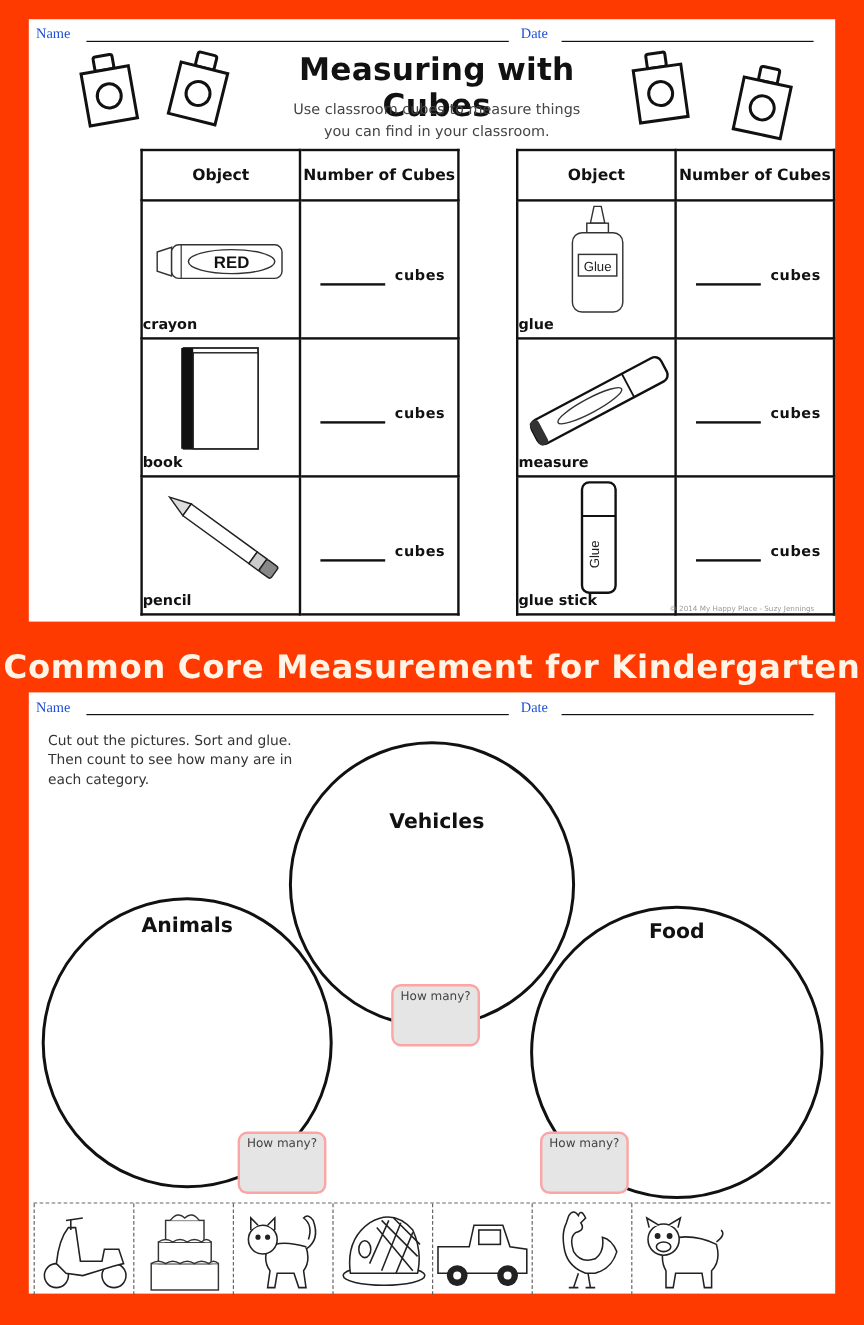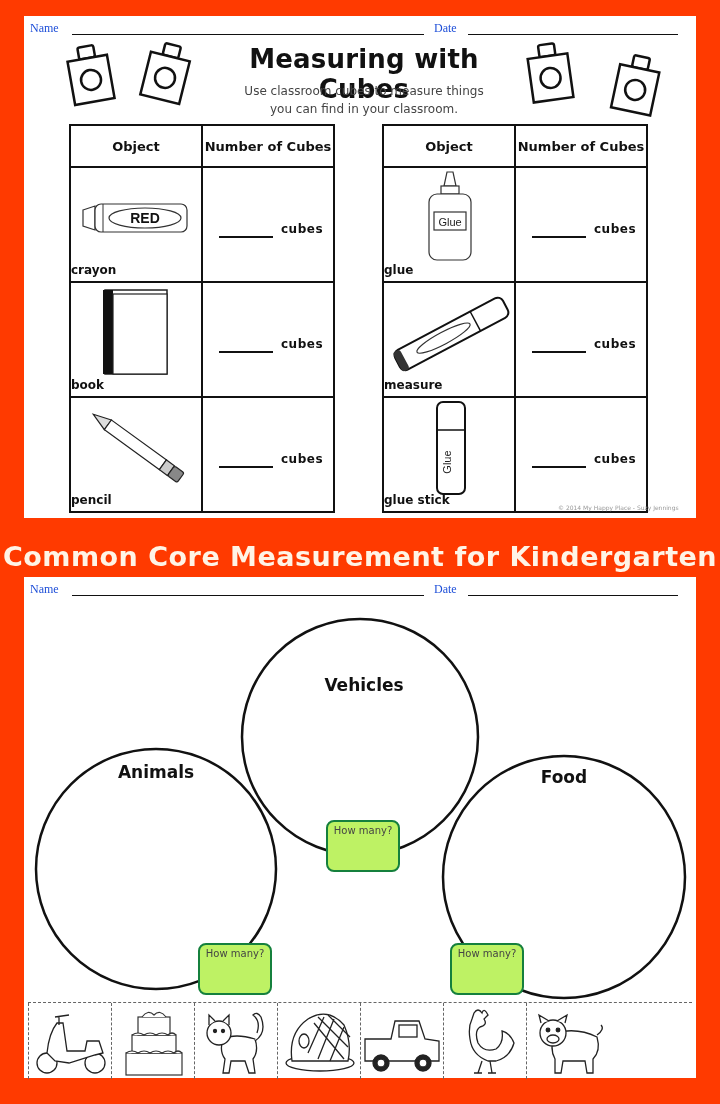--- a/index.html
+++ b/index.html
@@ -6,36 +6,36 @@
   body { width:720px; height:1104px; background:#ff3a00; position:relative; overflow:hidden;
          font-family:"DejaVu Sans", sans-serif; color:#111; }
   .sheet { position:absolute; background:#fff; }
   #sheet1 { left:24px; top:16px; width:672px; height:502px; }
   #sheet2 { left:24px; top:577px; width:672px; height:501px; }
   .abs { position:absolute; }
   .name-line { font-size:12px; color:#1d4ed8; font-family:Liberation Serif, serif; }
   .uline { position:absolute; border-bottom:1.5px solid #111; height:0; }
   .title { font-size:26px; font-weight:bold; letter-spacing:0.2px; }
   .subtitle { font-size:12px; color:#444; text-align:center; line-height:18px; }
-  table.mt { position:absolute; border-collapse:collapse; }
+  table.mt { position:absolute; border-collapse:collapse;margin-left:48px; }
   table.mt td, table.mt th { border:2px solid #111; padding:0; }
   table.mt th { height:40px; font-size:13px; font-weight:bold; }
   table.mt td { height:113px; vertical-align:top; position:relative; }
   .obj-cell { position:relative; width:130px; }
   .num-cell { position:relative; width:130px; }
   .obj-label { position:absolute; bottom:4px; left:0; right:0; text-align:left; font-size:12px; font-weight:bold; }
   .blank { position:absolute; left:16px; top:68px; width:54px; border-bottom:2px solid #111; }
   .cubes { position:absolute; left:78px; top:54px; font-size:12px; font-weight:bold; letter-spacing:0.5px; }
   .pic { position:absolute; }
   .copyright { font-size:6px; color:#999; }
   .banner { position:absolute; left:0; top:525px; width:720px; text-align:center; color:#fff4e6;
             font-size:27px; font-weight:bold; letter-spacing:0.5px;margin-top:16px; }
   .instr { font-size:11.5px; color:#333; line-height:16px; }
   .cat-title { font-size:17px; font-weight:bold; }
-  .howmany { position:absolute; background:#bef264; border:2px solid #15803d; border-radius:8px; width:70px; height:48px; }
+  .howmany { position:absolute; background:#e5e5e5; border:2px solid #fca5a5; border-radius:8px; width:70px; height:48px; }
   .howmany span { display:block; font-size:10px; color:#444; text-align:center; margin-top:3px; }
   .strip { position:absolute; left:4px; top:425px; width:664px; height:76px; border-top:1.5px dashed #666; }
   .strip-cell { position:absolute; top:0; height:76px; border-left:1.5px dashed #666; }
 </style>
 </head>
 <body>
 
 <div id="sheet1" class="sheet">
   <span class="abs name-line" style="left:6px;top:5px;">Name</span>
   <div class="uline" style="left:48px;top:18px;width:352px;"></div>
@@ -193,20 +193,25 @@
 </div>
 
 <div class="banner">Common Core Measurement for Kindergarten</div>
 
 <div id="sheet2" class="sheet">
   <span class="abs name-line" style="left:6px;top:5px;">Name</span>
   <div class="uline" style="left:48px;top:18px;width:352px;"></div>
   <span class="abs name-line" style="left:410px;top:5px;">Date</span>
   <div class="uline" style="left:444px;top:18px;width:210px;"></div>
 
+  <div class="abs instr" style="left:16px;top:32px;width:220px;">
+    <div>Cut out the pictures. Sort and glue.</div>
+    <div>Then count to see how many are in</div>
+    <div>each category.</div>
+  </div>
 
   <svg class="pic" style="left:0;top:0;" width="672" height="425" viewBox="0 0 672 425">
     <circle cx="336" cy="160" r="118" fill="none" stroke="#111" stroke-width="2.5"></circle>
     <circle cx="132" cy="292" r="120" fill="none" stroke="#111" stroke-width="2.5"></circle>
     <circle cx="540" cy="300" r="121" fill="none" stroke="#111" stroke-width="2.5"></circle>
   </svg>
 
   <div class="abs cat-title" style="left:290px;top:50px;width:100px;text-align:center;margin-top:48px;">Vehicles</div>
   <div class="abs cat-title" style="left:82px;top:185px;width:100px;text-align:center;">Animals</div>
   <div class="abs cat-title" style="left:490px;top:190px;width:100px;text-align:center;">Food</div>

